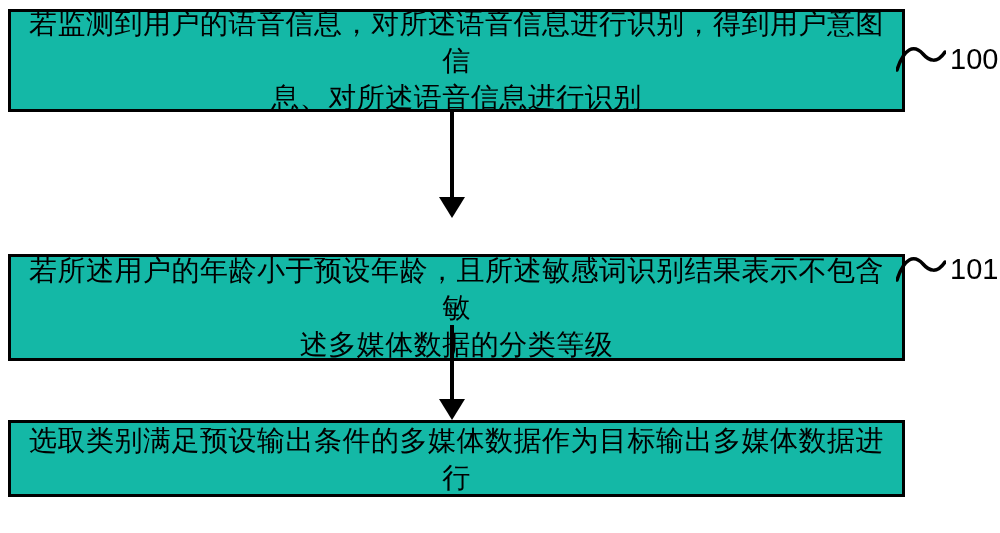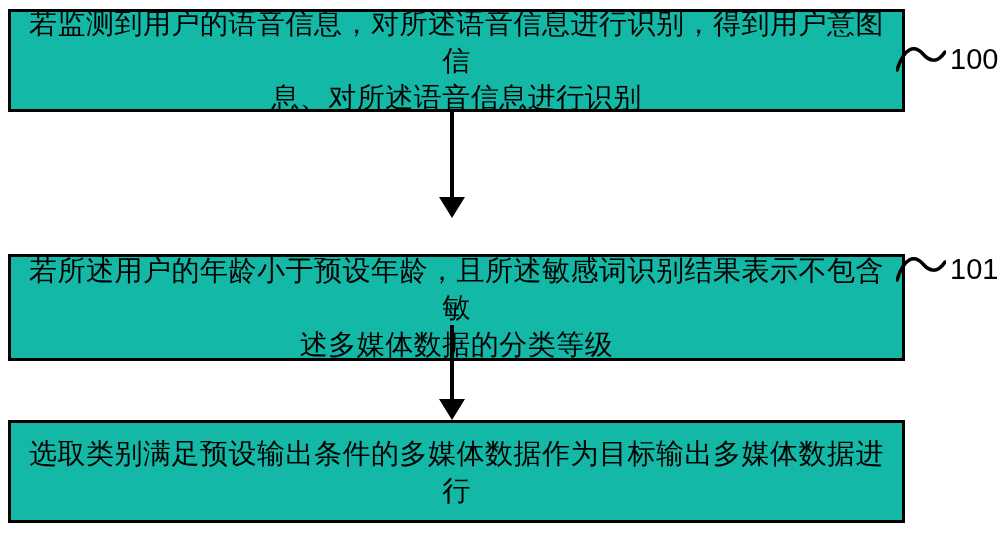--- a/index.html
+++ b/index.html
@@ -22,21 +22,21 @@
     width: 897px;
     box-sizing: border-box;
     border: 3px solid #000000;
     background: #14b8a6;
     display: flex;
     align-items: center;
     justify-content: center;
   }
   .box-1 { top: 9px;   height: 103px; }
   .box-2 { top: 218px; height: 107px; margin-top: 36px; }
-  .box-3 { top: 420px; height: 103px; }
+  .box-3 { top: 420px; height: 77px; }
   .box-text {
     text-align: center;
     font-size: 28px;
     line-height: 37px;
     letter-spacing: 0.5px;
     width: 100%;
     padding: 0 6px;
     box-sizing: border-box;
   }
   .arrow {

